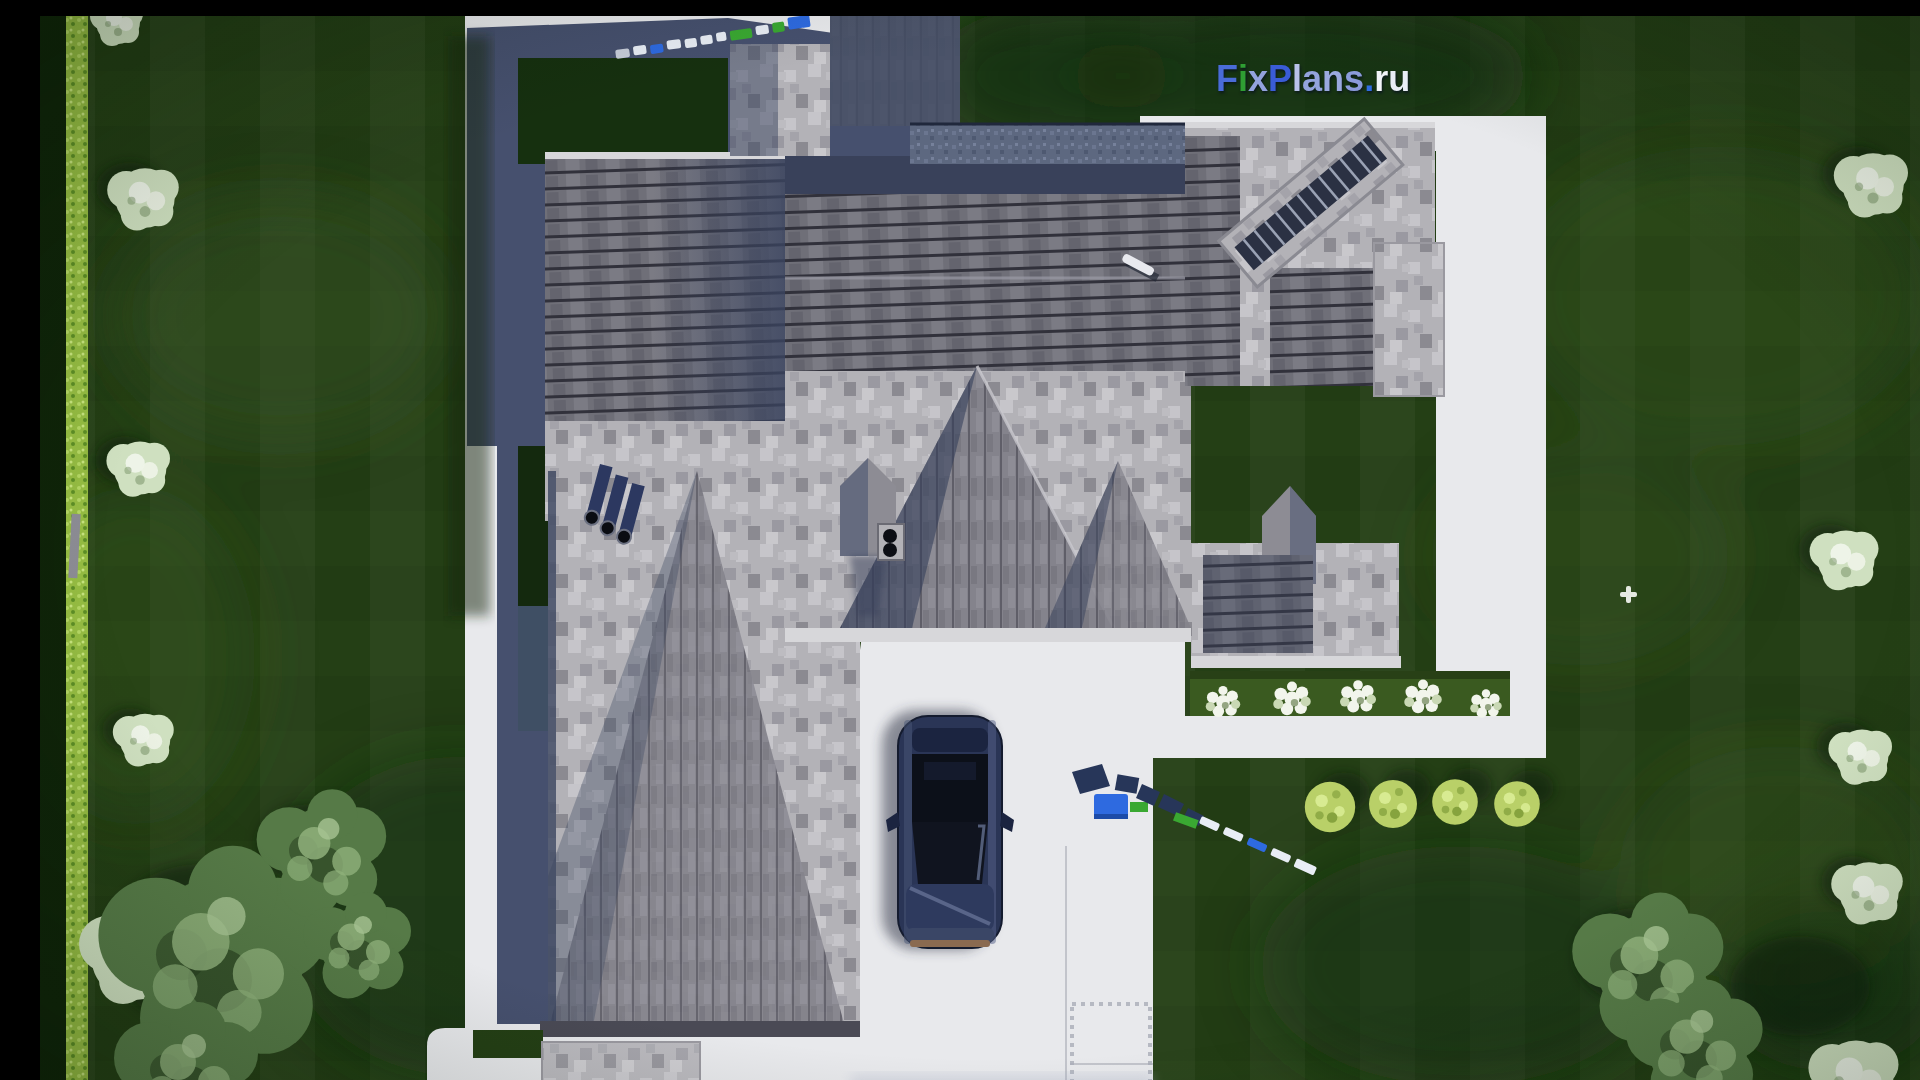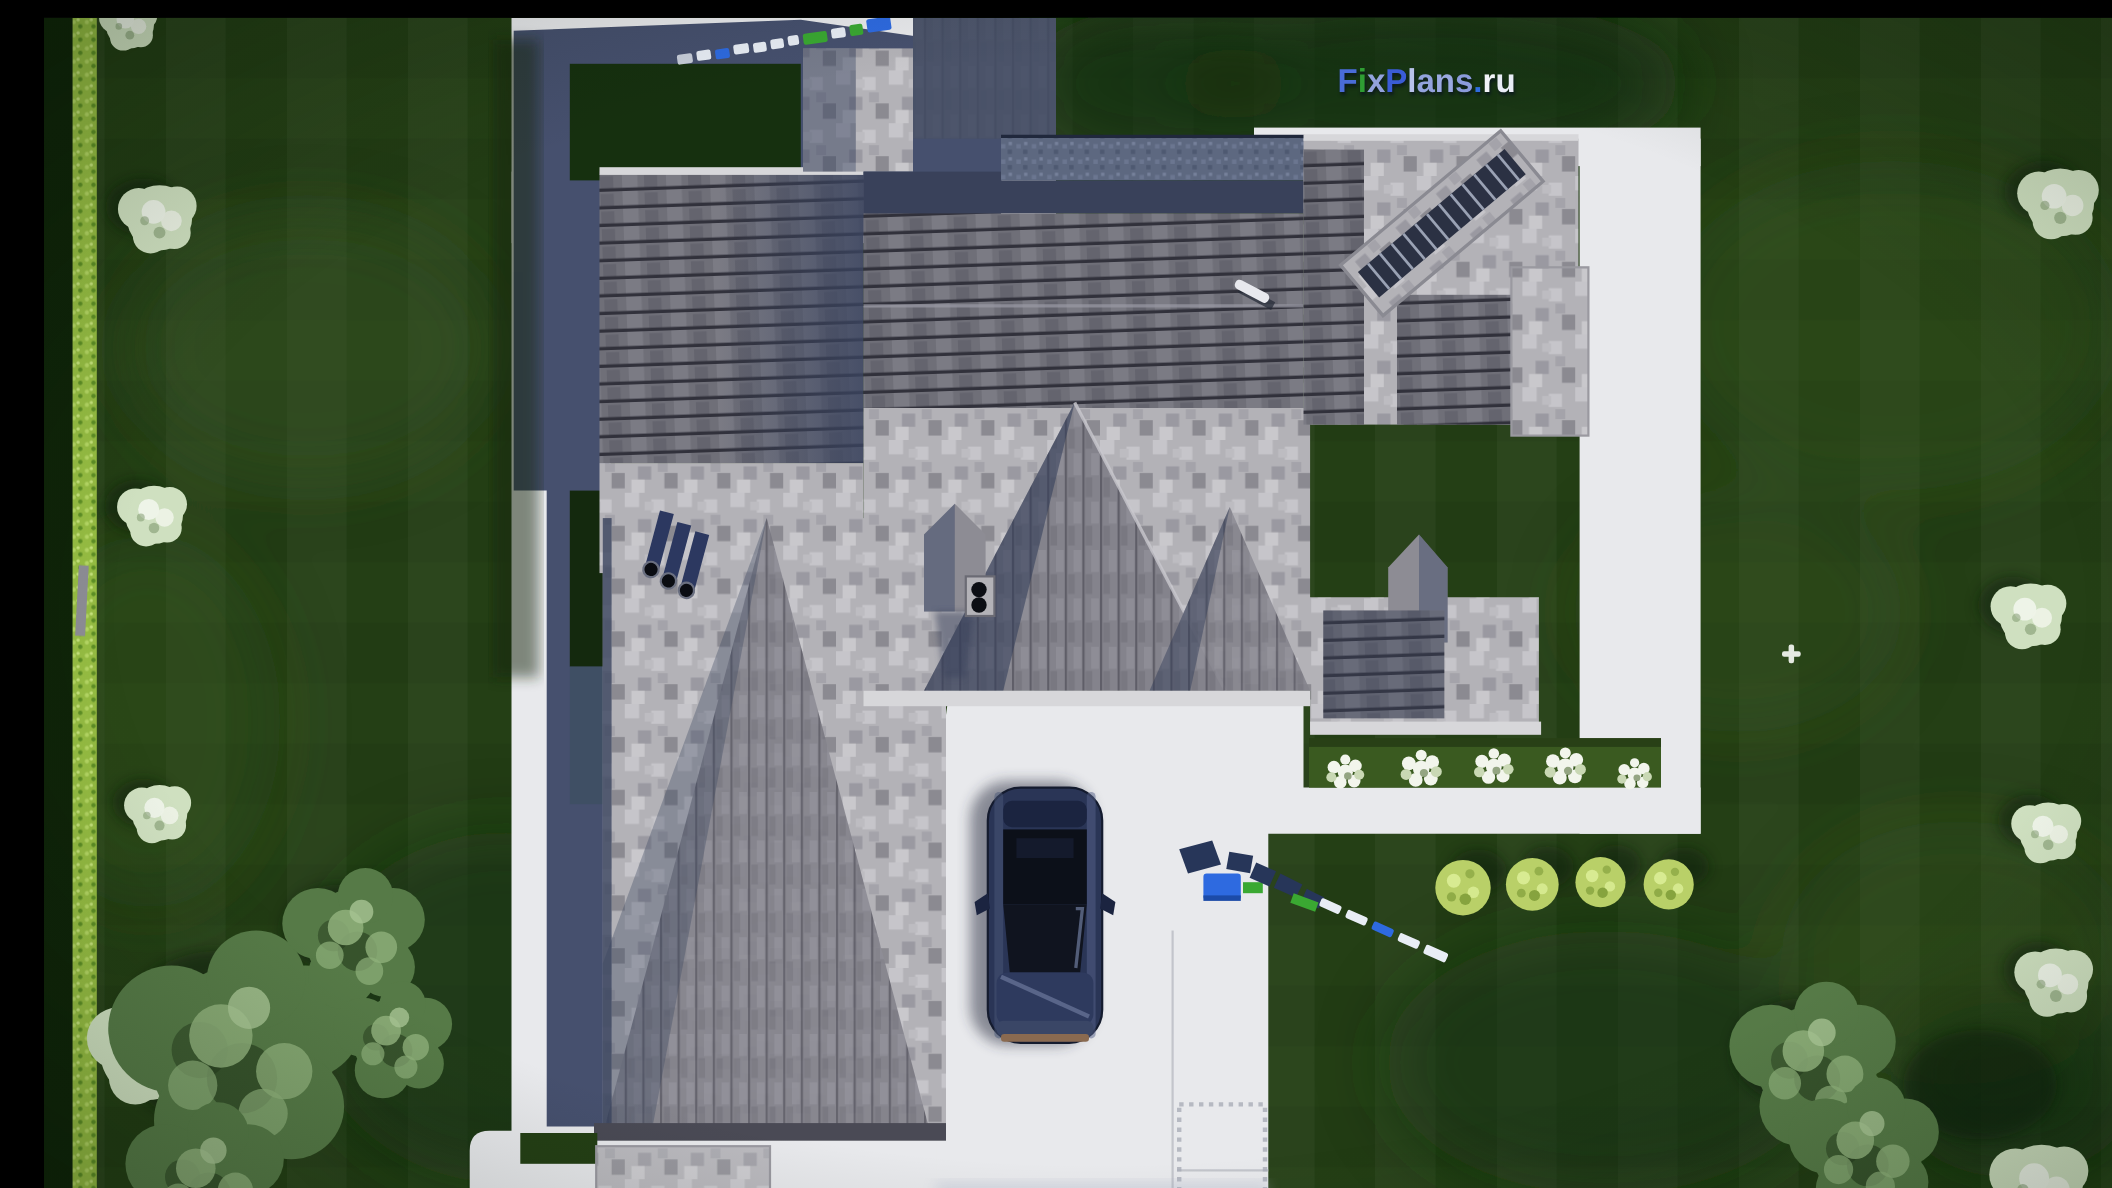--- a/index.html
+++ b/index.html
@@ -1,19 +1,19 @@
 <!DOCTYPE html>
 <html style="--pavement: #e8e9ec; --pavementBright: #f2f2f4; --pavementShadow: #46506e; --lawn: #27421614; --lawnBase: #243f15; --lawnDark: #16300f; --lawnLight: #3c5c24; --hedge: #96bd43; --hedgeDark: #0f2409; --roofLight: #b3b2b7; --roofSpeckleA: #c6c5ca; --roofSpeckleB: #9a99a1; --roofMid: #84838c; --roofStripe: #6f6f78; --roofLine: #31313b; --roofDark: #39415a; --deck: #5d6880; --eave: #d7d7da; --navyShadow: #46506e; --wallBlock: #414b63; --carBody: #2a3556; --carGlass: #0c1019; --carTrim: #8a6a50; --bedGreen: #3a5a20; --flowerWhite: #f2f5ec; --bushBright: #b9d068; --treeGreen: #567a47; --treeLight: #8fb07b; --bushPale: #cfe0c0; --markerBlue: #2e6ae0; --markerGreen: #3aa832; --markerWhite: #e8edf5; --markerNavy: #273659;"><head>
 <meta charset="utf-8">
 <style>
   html,body{margin:0;padding:0;background:#000;}
   .stage{position:relative;width:1920px;height:1080px;overflow:hidden;
          font-family:"Liberation Sans",sans-serif;}
   .stage svg{position:absolute;left:0;top:0;width:1920px;height:1080px;display:block;}
-  .watermark{position:absolute;left:1176px;top:42px;font-size:30px;font-weight:bold;
+  .watermark{position:absolute;left:1176px;top:42px;font-size:36px;font-weight:bold;
              letter-spacing:0px;font-family:"Liberation Sans",sans-serif;
              text-shadow:1px 2px 3px rgba(8,16,34,.75);user-select:none;white-space:nowrap;}
   .watermark span{display:inline-block;}
 </style>
 </head>
 <body>
 
 <figure class="stage">
 <svg viewBox="0 0 1920 1080">
   <defs>

